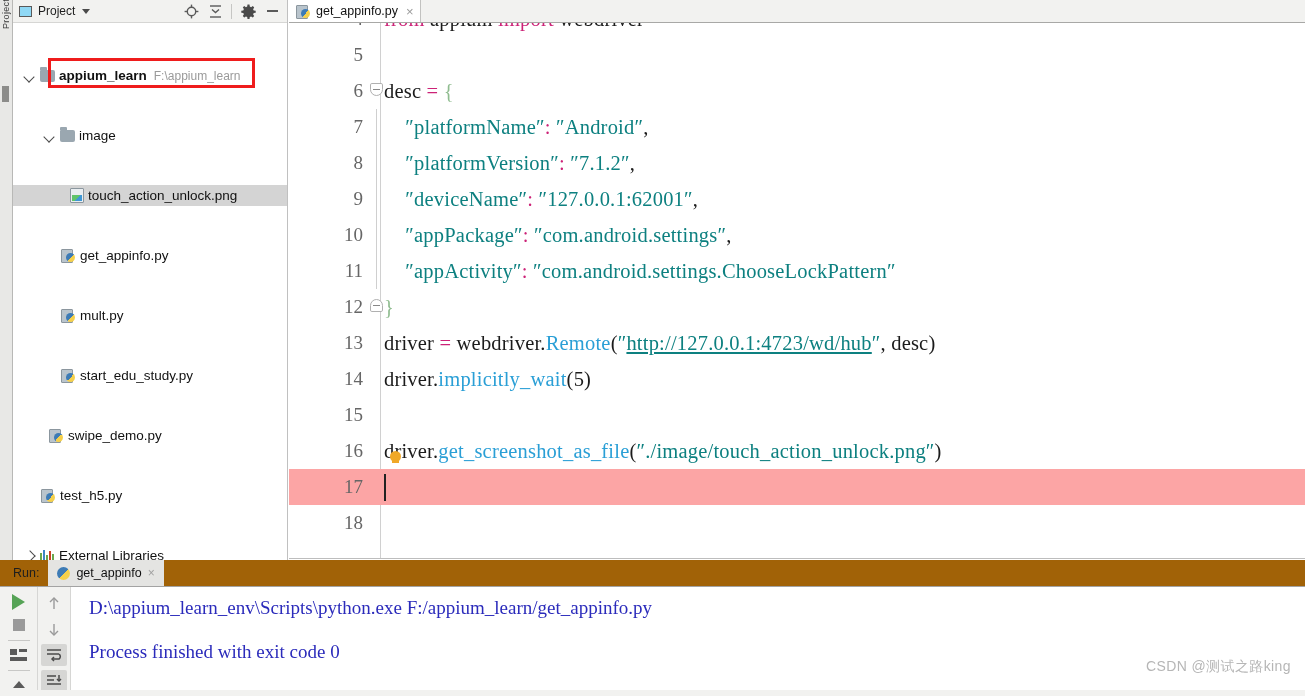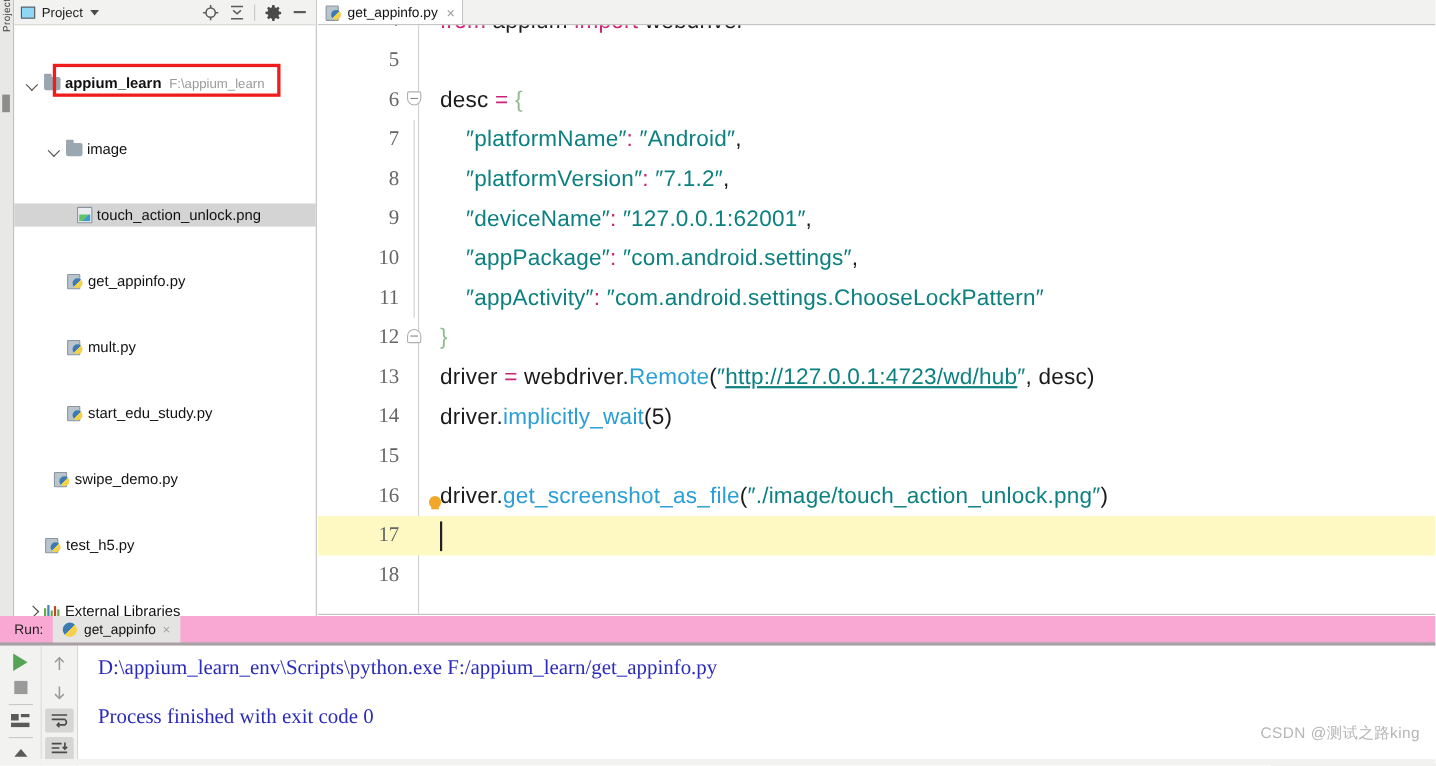--- a/index.html
+++ b/index.html
@@ -206,21 +206,21 @@
   }
   .code-lines {
     position: absolute; left: 0; top: -22px; right: 0;
     font-family: "Liberation Serif", "DejaVu Serif", serif;
   }
   .cline {
     position: relative;
     height: 36px;
     display: flex; align-items: center;
   }
-  .cline.current { background: #fef9c3; }
+  .cline.current { background: #fca5a5; }
   .lnum {
     width: 78px; text-align: right;
     font-size: 19px; color: #666; padding-right: 4px;
     font-family: "Liberation Serif", "DejaVu Serif", serif;
   }
   .fold {
     width: 14px; margin-left: 3px; position: relative; height: 36px;
   }
   .fold-box {
     position: absolute; left: 0; top: 10px;
@@ -236,22 +236,22 @@
   }
   .fold-line {
     position: absolute; left: 6px; top: 0; bottom: 0;
     width: 1px; background: #cfcfcf;
   }
   .code-txt {
     font-size: 20.5px;
     letter-spacing: .2px;
     white-space: pre;
     color: #1b1b1b;
-    margin-left: 16px;
-    font-family: Liberation Sans, sans-serif;
+    margin-left: 0;
+    font-family: Liberation Serif, serif;
   }
   .s-str   { color: #0d8080; }
   .s-punc  { color: #cc2277; }
   .s-op    { color: #cc2277; }
   .s-fn    { color: #2a9fd6; }
   .s-cls   { color: #2a9fd6; }
   .s-num   { color: #1b1b1b; }
   .s-brace { color: #8fbc8f; }
   .s-kw    { color: #cc2277; }
   .s-link  { color: #0d8080; text-decoration: underline; }
@@ -273,22 +273,22 @@
     width: 7px; height: 2px; background: #f0a828;
   }
 
   
   .run-panel {
     position: absolute; left: 0; top: 560px;
     width: 1305px; height: 136px;
     background: #ffffff;
   }
   .run-tabbar {
-    height: 27px; background: #f9a8d4;
-    border-bottom: 3px solid #a3a3a3;
+    height: 27px; background: #a16207;
+    border-bottom: 1px solid #a3a3a3;
     display: flex; align-items: stretch;
   }
   .run-label {
     display: flex; align-items: center;
     padding: 0 9px 0 13px;
     font-size: 12.5px; color: #1e1e1e;
   }
   .run-tab {
     display: flex; align-items: center; gap: 6px;
     padding: 0 9px;

